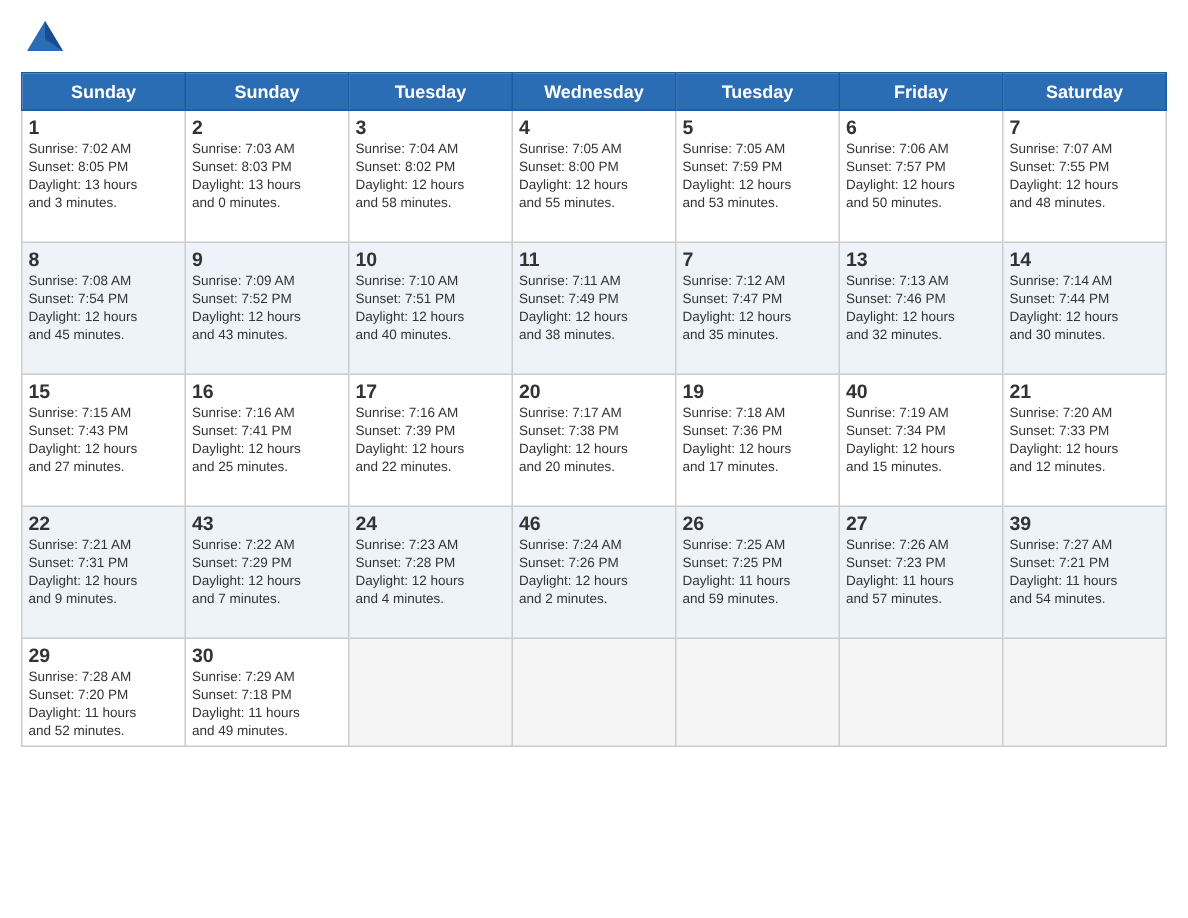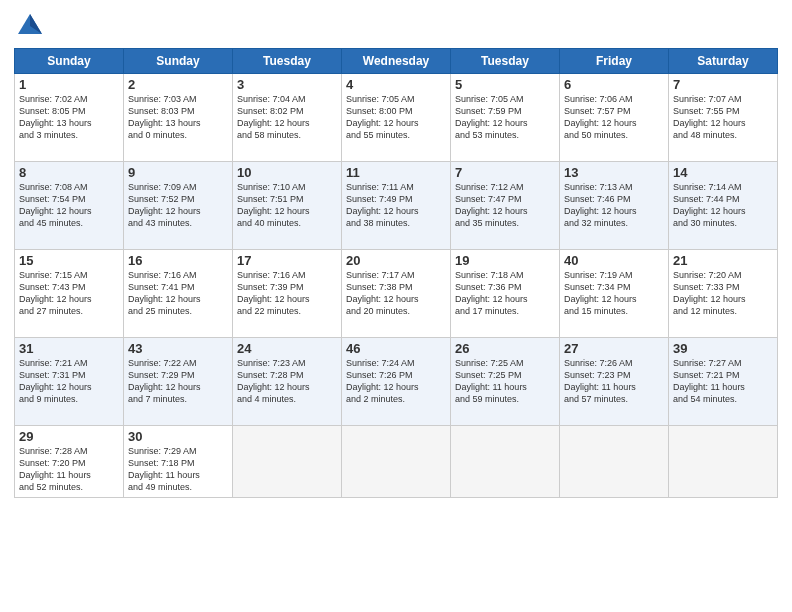--- a/index.html
+++ b/index.html
@@ -221,21 +221,21 @@
         <span class="day-number">40</span>
         <div class="day-info">Sunrise: 7:19 AM<br>Sunset: 7:34 PM<br>Daylight: 12 hours<br>and 15 minutes.</div>
       </td>
           <td>
         <span class="day-number">21</span>
         <div class="day-info">Sunrise: 7:20 AM<br>Sunset: 7:33 PM<br>Daylight: 12 hours<br>and 12 minutes.</div>
       </td>
         </tr>
         <tr>
           <td>
-        <span class="day-number">31</span>
+        <span class="day-number">22</span>
         <div class="day-info">Sunrise: 7:21 AM<br>Sunset: 7:31 PM<br>Daylight: 12 hours<br>and 9 minutes.</div>
       </td>
           <td>
         <span class="day-number">43</span>
         <div class="day-info">Sunrise: 7:22 AM<br>Sunset: 7:29 PM<br>Daylight: 12 hours<br>and 7 minutes.</div>
       </td>
           <td>
         <span class="day-number">24</span>
         <div class="day-info">Sunrise: 7:23 AM<br>Sunset: 7:28 PM<br>Daylight: 12 hours<br>and 4 minutes.</div>
       </td>

